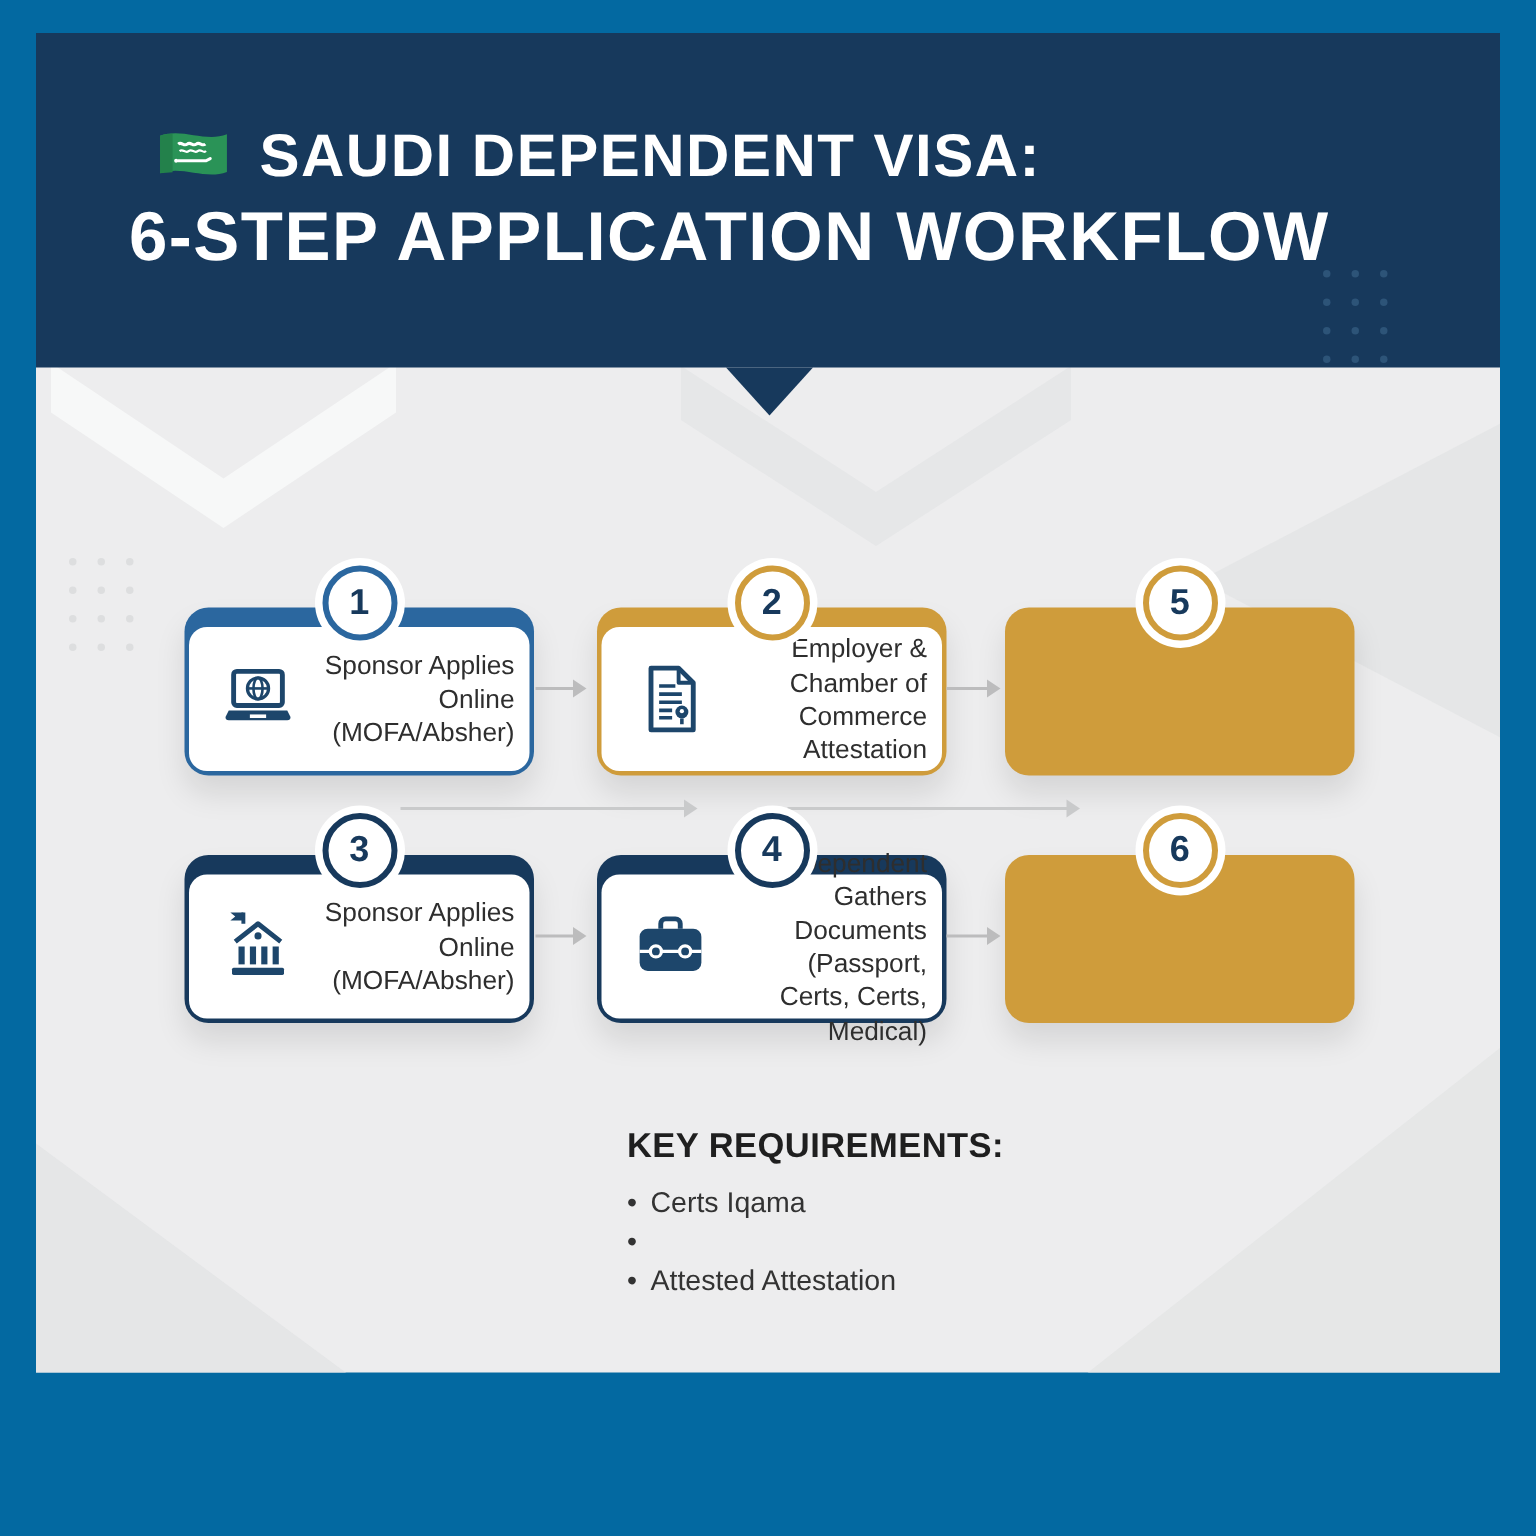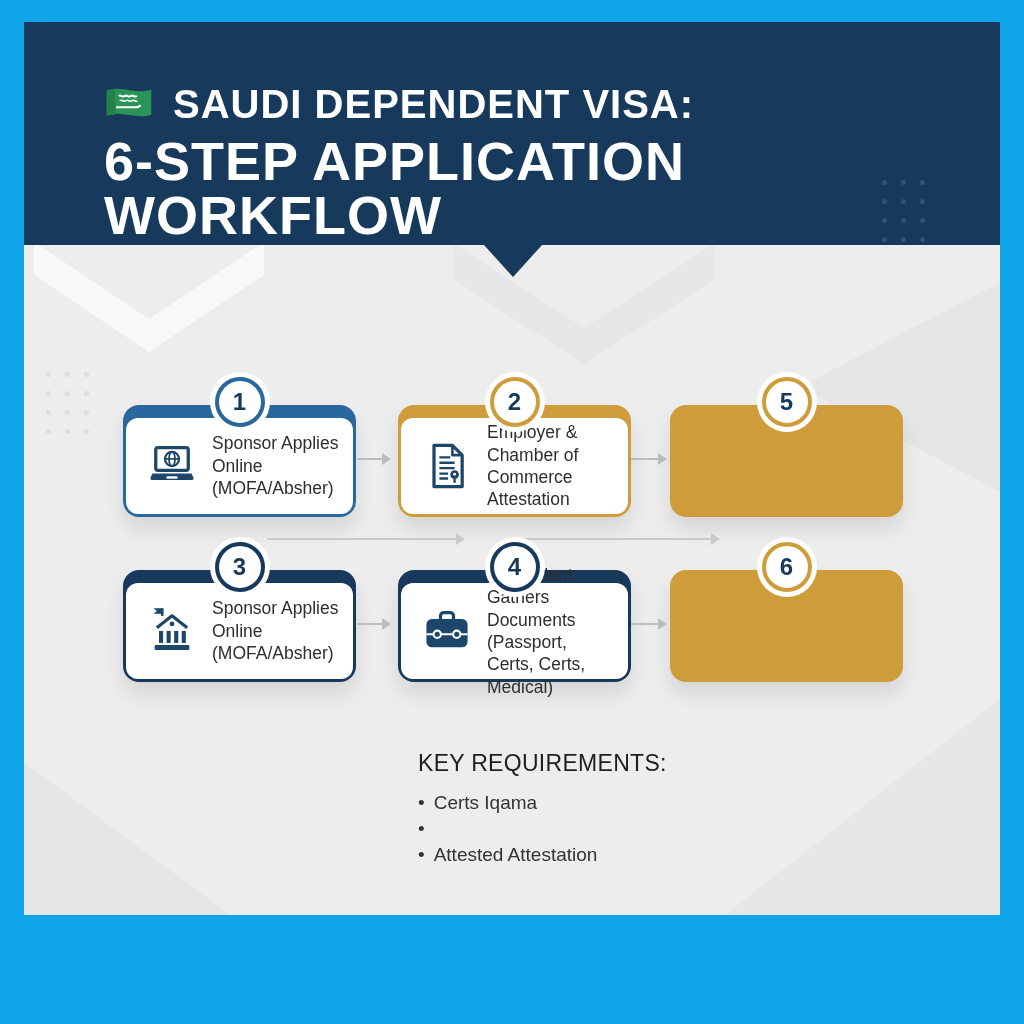--- a/index.html
+++ b/index.html
@@ -1,17 +1,17 @@
 <!DOCTYPE html>
 <html><head>
 <meta charset="utf-8">
 <style>
   html,body{margin:0;padding:0;background:#ffffff;}
-  #page{position:relative;width:1024px;height:1024px;background:#0ea5e9;overflow:hidden;
-        font-family:"Liberation Sans","DejaVu Sans",sans-serif;}
+  #page{position:relative;width:1024px;height:1024px;background:#0369a1;overflow:hidden;
+        font-family:"Liberation Sans","DejaVu Sans",sans-serif;text-align:right;}
   
   #canvas{position:absolute;left:24px;top:22px;width:976px;height:893px;background:#ededee;overflow:hidden;}
   .decor{position:absolute;}
   .decor.chev-a{left:10px;top:220px;width:230px;height:110px;background:#f7f8f8;
         clip-path:polygon(0 0,50% 70%,100% 0,100% 30%,50% 100%,0 30%);}
   .decor.chev-b{left:430px;top:222px;width:260px;height:120px;background:#e4e5e6;
         clip-path:polygon(0 0,50% 70%,100% 0,100% 30%,50% 100%,0 30%);opacity:.8;}
   .decor.tri-right{right:-20px;top:250px;width:220px;height:230px;background:#e3e4e5;
         clip-path:polygon(100% 0,100% 100%,0 50%);opacity:.85;}
   .decor.tri-bl{left:-10px;bottom:-10px;width:230px;height:170px;background:#e3e4e5;
@@ -21,21 +21,21 @@
   .dot-grid{position:absolute;display:grid;grid-template-columns:repeat(3,1fr);grid-gap:14px;}
   .dot-grid i{width:5px;height:5px;border-radius:50%;display:block;}
   #dots-left{left:22px;top:350px;}
   #dots-left i{background:#dddedf;}
   
   #header{position:absolute;left:0;top:0;width:976px;height:223px;background:#17395c;color:#ffffff;}
   #header .notch{position:absolute;left:460px;top:223px;width:0;height:0;
         border-left:29px solid transparent;border-right:29px solid transparent;border-top:32px solid #17395c;}
   #title-row{position:absolute;left:79px;top:62px;display:flex;align-items:center;gap:18px;}
   #title-line1{font-size:40px;font-weight:800;letter-spacing:1px;line-height:1;}
-  #title-line2{position:absolute;left:80px;top:112px;font-size:54px;font-weight:800;letter-spacing:1px;line-height:1;}
+  #title-line2{position:absolute;left:62px;top:112px;font-size:46px;font-weight:800;letter-spacing:1px;line-height:1;}
   #dots-header{left:858px;top:158px;}
   #dots-header i{background:#2d5478;}
   
   .card{position:absolute;width:233px;height:112px;border-radius:16px;
         box-shadow:0 12px 20px rgba(0,0,0,.10);}
   .card .inner{position:absolute;left:3px;right:3px;top:13px;bottom:3px;background:#ffffff;border-radius:12px;
         display:flex;align-items:center;gap:14px;padding:0 10px 0 20px;box-sizing:border-box;}
   .badge{position:absolute;left:50%;top:-28px;transform:translateX(-50%);width:42px;height:42px;border-radius:50%;
         background:#ffffff;border:4px solid #17395c;box-shadow:0 0 0 5px #ffffff;
         display:flex;align-items:center;justify-content:center;
@@ -55,21 +55,21 @@
   .arrow.long{background:#c9cacb;}
   .arrow.long::after{border-left-color:#c9cacb;}
   #arrow-1{left:333px;top:436px;width:32px;}
   #arrow-2{left:607px;top:436px;width:34px;}
   #arrow-3{left:333px;top:601px;width:32px;}
   #arrow-4{left:607px;top:601px;width:34px;}
   #arrow-long-1{left:243px;top:516px;width:196px;}
   #arrow-long-2{left:501px;top:516px;width:193px;}
   
   #keyreq{position:absolute;left:394px;top:728px;color:#1f1f1f;}
-  #keyreq .kr-title{font-size:23px;font-weight:400;letter-spacing:.3px;margin-bottom:14px;}
+  #keyreq .kr-title{font-size:23px;font-weight:700;letter-spacing:.3px;margin-bottom:14px;}
   #keyreq .kr-item{font-size:19px;color:#333333;line-height:1.22;margin-bottom:3px;display:flex;gap:9px;}
   #keyreq .kr-item .bullet{font-size:19px;line-height:1.22;}
 </style>
 </head>
 <body>
 
 <div id="page">
   <div id="canvas">
 
     <div class="decor chev-a"></div>

